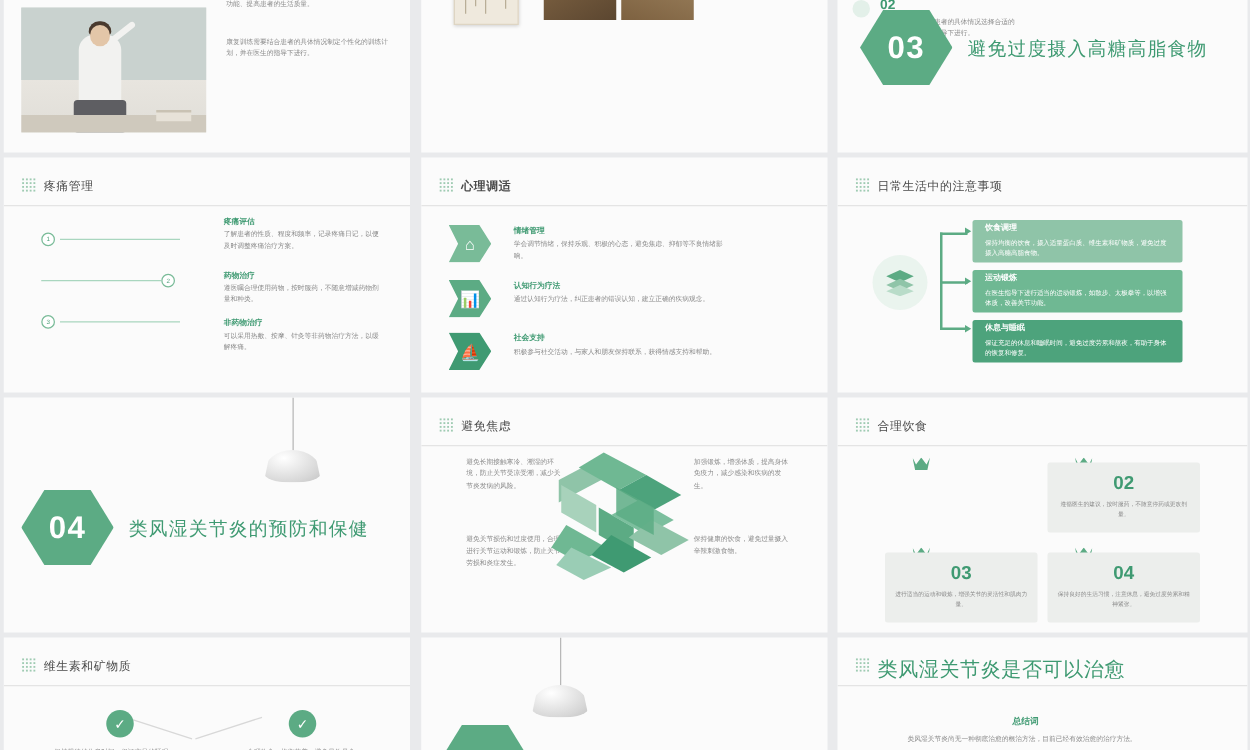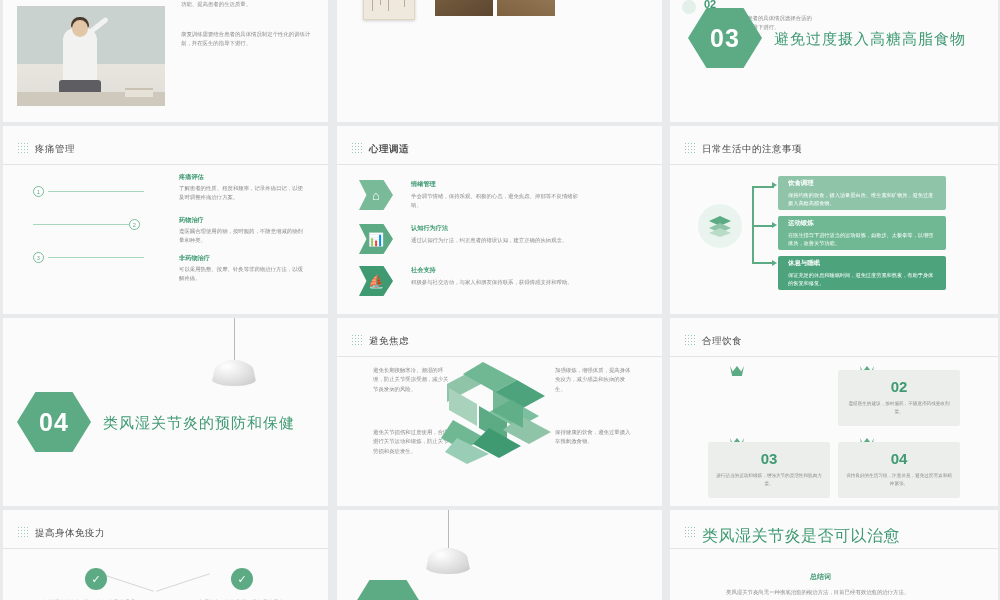--- a/index.html
+++ b/index.html
@@ -423,21 +423,21 @@
     </div>
     <div class="crown" style="left:190px; top:120px;"></div>
     <div class="kcard" style="left:168px; top:124px;">
       <div class="knum">04</div>
       <div class="ktxt">保持良好的生活习惯，注意休息，避免过度劳累和精神紧张。</div>
     </div>
   </div>
 
   <div class="slide c1 r3">
     <div class="dotgrid" style="left:14px; top:16px;"></div>
-    <div class="sec-title" style="left:32px; top:17px;">提高身体免疫力</div>
+    <div class="sec-title" style="left:32px; top:17px;">维生素和矿物质</div>
     <div class="hdr-rule" style="left:0; top:38px; width:325px;"></div>
 
     <div class="hl-line" style="left:96px; top:72px; width:56px; transform:rotate(18deg);"></div>
     <div class="hl-line" style="left:152px; top:72px; width:56px; transform:rotate(-18deg);"></div>
     <div class="chk" style="left:82px; top:58px;">✓</div>
     <div class="chk" style="left:228px; top:58px;">✓</div>
     <div class="body-txt" style="left:26px; top:88px; width:120px; text-align:center;">保持规律的作息时间，保证充足的睡眠</div>
     <div class="body-txt" style="left:178px; top:88px; width:120px; text-align:center;">合理饮食，均衡营养，避免暴饮暴食</div>
   </div>
 

